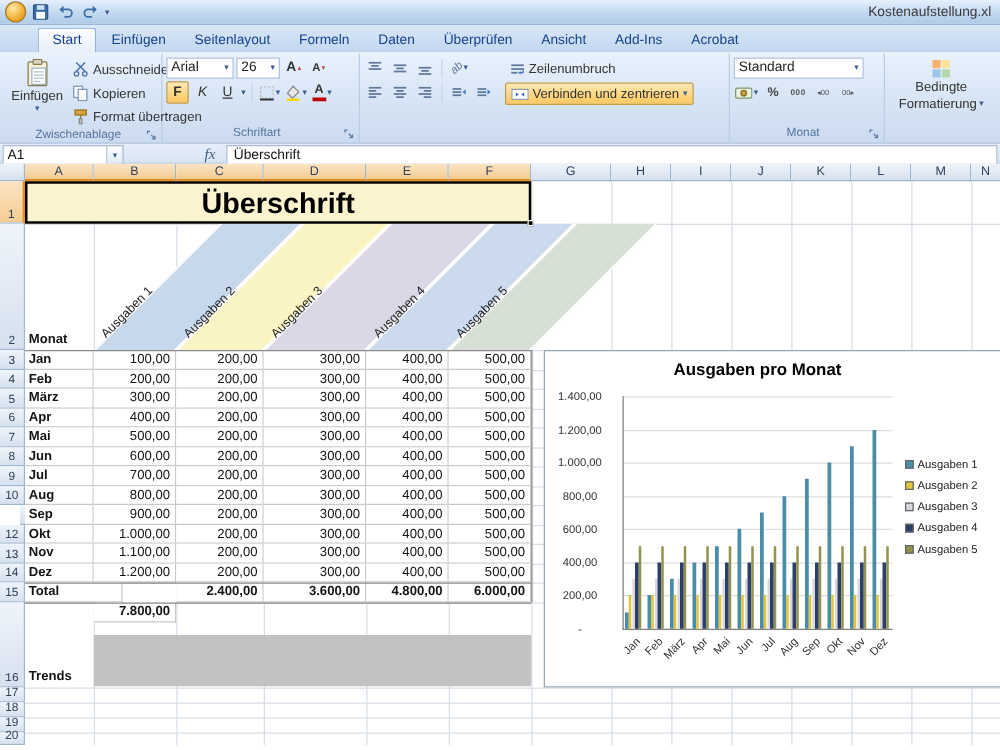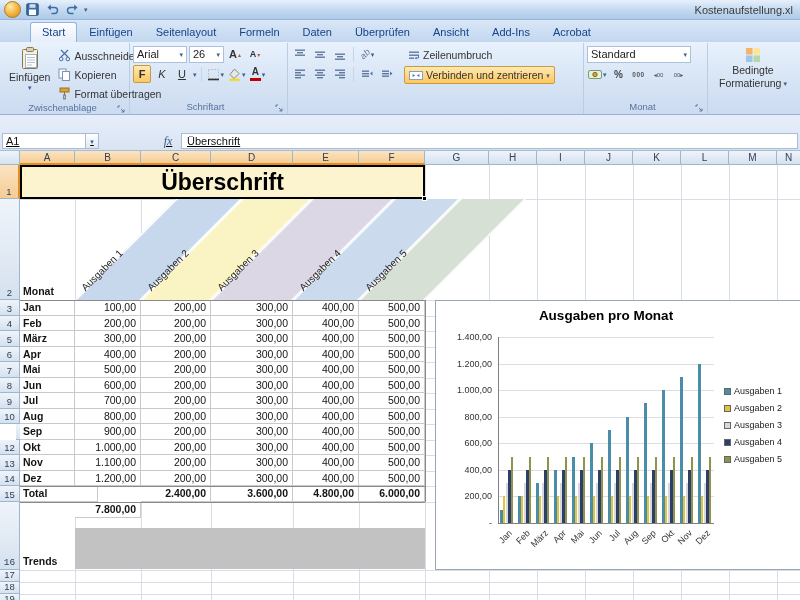--- a/index.html
+++ b/index.html
@@ -35,22 +35,22 @@
   .wbtn{display:flex;align-items:center;gap:3px;font-size:10.5px;color:#333;height:18px;padding:0 4px;white-space:nowrap;}
   .vsep{width:1px;height:15px;background:#c5d4e6;margin:0 2px;}
   .gf{font-weight:bold;font-size:11px;}
   .gfa{font-size:6px;color:#c0504d;}
   .ori{display:inline-block;transform:rotate(-45deg);font-size:9px;color:#62789a;font-style:italic;}
   .fc-icon{display:flex;flex-direction:column;align-items:center;line-height:1;}
   .fc-icon b{font-size:10px;}
   .fc-bar{width:11px;height:2.5px;background:#c00000;margin-top:1px;}
   .bline2{display:flex;align-items:center;gap:2px;}
   
-  .fbar{height:36px;background:linear-gradient(#e7eefa,#d9e4f3);border-bottom:1px solid #a9bcd4;
-    display:flex;align-items:flex-end;padding:1px 2px;text-decoration:underline;}
+  .fbar{height:16px;background:linear-gradient(#e7eefa,#d9e4f3);border-bottom:1px solid #a9bcd4;
+    display:flex;align-items:flex-start;padding:1px 2px;}
   .namebox{width:84px;height:16px;background:#fff;border:1px solid #a9bcd4;font-size:11px;color:#111;display:flex;align-items:center;padding:0 3px;}
   .nbdd{width:13px;height:16px;border:1px solid #a9bcd4;border-left:none;background:linear-gradient(#fff,#dde7f3);
     display:flex;align-items:center;justify-content:center;}
   .fgap{width:56px;}
   .fxbtn{width:26px;text-align:center;font-family:"Liberation Serif",serif;font-style:italic;font-size:12px;color:#3c5a82;}
   .fcontent{flex:1;height:16px;background:#fff;border:1px solid #a9bcd4;font-size:11px;color:#111;display:flex;align-items:center;padding:0 5px;}
   
   #sheet{position:relative;width:800px;height:465px;background:#fff;overflow:hidden;}
   #sheet>div{position:absolute;}
   .hdr{background:linear-gradient(#eff4fa,#d6e1ef);border-right:1px solid #9eb6ce;border-bottom:1px solid #9eb6ce;
@@ -70,21 +70,21 @@
   .fillhandle{width:5px;height:5px;background:#000;border:1px solid #fff;z-index:4;}
   .bandwrap{overflow:visible;z-index:1;}
   .band{position:absolute;left:0;top:0;width:100%;height:100%;transform:skewX(-45deg);
     transform-origin:0 100%;border-left:2px solid #fff;border-right:2px solid #fff;}
   .bandlabel{font-size:10px;color:#222;transform:rotate(-45deg);transform-origin:0 100%;white-space:nowrap;z-index:2;}
   .grayblock{background:#c2c2c2;z-index:1;}
   
   .chart{background:#fff;border:1px solid #9aa7b3;z-index:5;}
   .chart>div{position:absolute;}
   .c-title{font-weight:bold;font-size:13.5px;color:#000;text-align:center;}
-  .c-tick{font-size:9px;color:#333;text-align:right;}
+  .c-tick{font-size:9px;color:#333;text-align:center;}
   .c-grid{background:#dedede;}
   .c-axis{background:#7f7f7f;}
   .c-cat{font-size:9px;color:#333;transform:rotate(-45deg);transform-origin:100% 0;text-align:right;white-space:nowrap;}
   .c-leg{display:flex;align-items:center;gap:3px;font-size:9px;color:#222;}
   .c-sw{width:7px;height:7px;border:1px solid #666;flex:none;}
 </style>
 </head>
 <body>
 
 <svg width="0" height="0" style="position:absolute">

